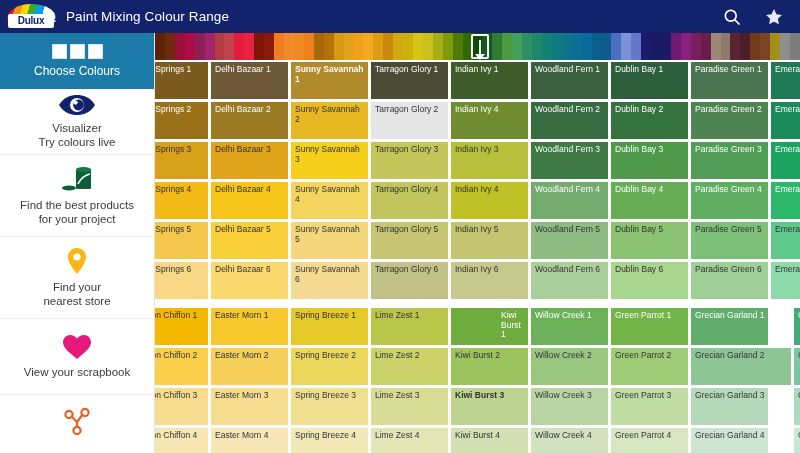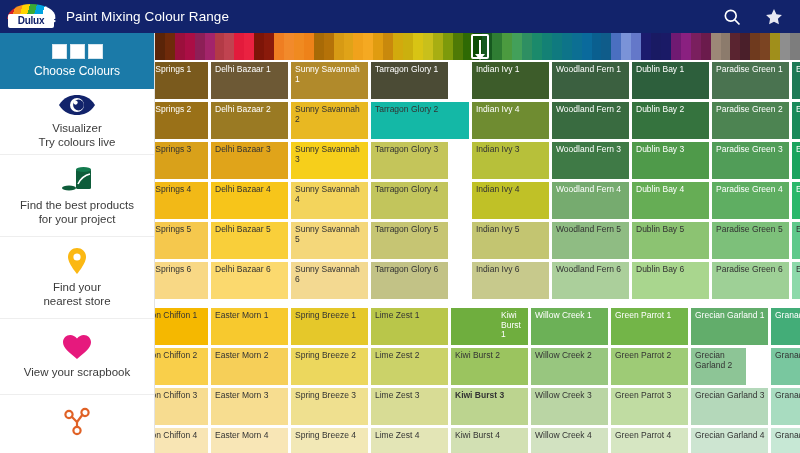--- a/index.html
+++ b/index.html
@@ -328,21 +328,21 @@
               <div class="sw-label" style="color: rgb(51, 51, 51);">Delhi Bazaar 4</div>
             </div>
             <div class="swatch" style="width: 77px; height: 37px; margin-bottom: 3px; background: rgb(249, 207, 58);">
               <div class="sw-label" style="color: rgb(51, 51, 51);">Delhi Bazaar 5</div>
             </div>
             <div class="swatch" style="width: 77px; height: 37px; margin-bottom: 3px; background: rgb(251, 217, 110);">
               <div class="sw-label" style="color: rgb(51, 51, 51);">Delhi Bazaar 6</div>
             </div>
           </div>
           <div class="fam-col">
-            <div class="swatch" style="width: 77px; height: 37px; margin-bottom: 3px; background: rgb(177, 138, 43);">
+            <div class="swatch" style="width: 77px; height: 37px; margin-bottom: 3px; background: rgb(177, 138, 43); font-weight: bold;">
               <div class="sw-label" style="color: rgb(255, 255, 255);">Sunny Savannah 1</div>
             </div>
             <div class="swatch" style="width: 77px; height: 37px; margin-bottom: 3px; background: rgb(232, 184, 34);">
               <div class="sw-label" style="color: rgb(51, 51, 51);">Sunny Savannah 2</div>
             </div>
             <div class="swatch" style="width: 77px; height: 37px; margin-bottom: 3px; background: rgb(246, 207, 27);">
               <div class="sw-label" style="color: rgb(51, 51, 51);">Sunny Savannah 3</div>
             </div>
             <div class="swatch" style="width: 77px; height: 37px; margin-bottom: 3px; background: rgb(243, 212, 92);">
               <div class="sw-label" style="color: rgb(51, 51, 51);">Sunny Savannah 4</div>
@@ -351,21 +351,21 @@
               <div class="sw-label" style="color: rgb(51, 51, 51);">Sunny Savannah 5</div>
             </div>
             <div class="swatch" style="width: 77px; height: 37px; margin-bottom: 3px; background: rgb(243, 217, 145);">
               <div class="sw-label" style="color: rgb(51, 51, 51);">Sunny Savannah 6</div>
             </div>
           </div>
           <div class="fam-col">
             <div class="swatch" style="width: 77px; height: 37px; margin-bottom: 3px; background: rgb(75, 75, 53);">
               <div class="sw-label" style="color: rgb(255, 255, 255);">Tarragon Glory 1</div>
             </div>
-            <div class="swatch" style="width: 98px; height: 37px; margin-bottom: 3px; background: #14b8a6;">
+            <div class="swatch" style="width: 77px; height: 37px; margin-bottom: 3px; background: #e5e5e5;">
               <div class="sw-label" style="color: rgb(51, 51, 51);">Tarragon Glory 2</div>
             </div>
             <div class="swatch" style="width: 77px; height: 37px; margin-bottom: 3px; background: rgb(196, 197, 90);">
               <div class="sw-label" style="color: rgb(51, 51, 51);">Tarragon Glory 3</div>
             </div>
             <div class="swatch" style="width: 77px; height: 37px; margin-bottom: 3px; background: rgb(194, 197, 92);">
               <div class="sw-label" style="color: rgb(51, 51, 51);">Tarragon Glory 4</div>
             </div>
             <div class="swatch" style="width: 77px; height: 37px; margin-bottom: 3px; background: rgb(198, 197, 115);">
               <div class="sw-label" style="color: rgb(51, 51, 51);">Tarragon Glory 5</div>
@@ -571,21 +571,21 @@
               <div class="sw-label" style="color: rgb(51, 51, 51);">Green Parrot 3</div>
             </div>
             <div class="swatch" style="width: 77px; height: 37px; margin-bottom: 3px; background: rgb(214, 230, 194);">
               <div class="sw-label" style="color: rgb(51, 51, 51);">Green Parrot 4</div>
             </div>
           </div>
           <div class="fam-col">
             <div class="swatch" style="width: 77px; height: 37px; margin-bottom: 3px; background: rgb(98, 173, 107);">
               <div class="sw-label" style="color: rgb(255, 255, 255);">Grecian Garland 1</div>
             </div>
-            <div class="swatch" style="width: 55px; height: 37px; margin-bottom: 3px; background: rgb(141, 197, 150); padding-left: 17px;">
+            <div class="swatch" style="width: 100px; height: 37px; margin-bottom: 3px; background: rgb(141, 197, 150); padding-left: 17px;">
               <div class="sw-label" style="color: rgb(51, 51, 51);">Grecian Garland 2</div>
             </div>
             <div class="swatch" style="width: 77px; height: 37px; margin-bottom: 3px; background: rgb(180, 216, 186);">
               <div class="sw-label" style="color: rgb(51, 51, 51);">Grecian Garland 3</div>
             </div>
             <div class="swatch" style="width: 77px; height: 37px; margin-bottom: 3px; background: rgb(205, 229, 209);">
               <div class="sw-label" style="color: rgb(51, 51, 51);">Grecian Garland 4</div>
             </div>
           </div>
           <div class="fam-col">

